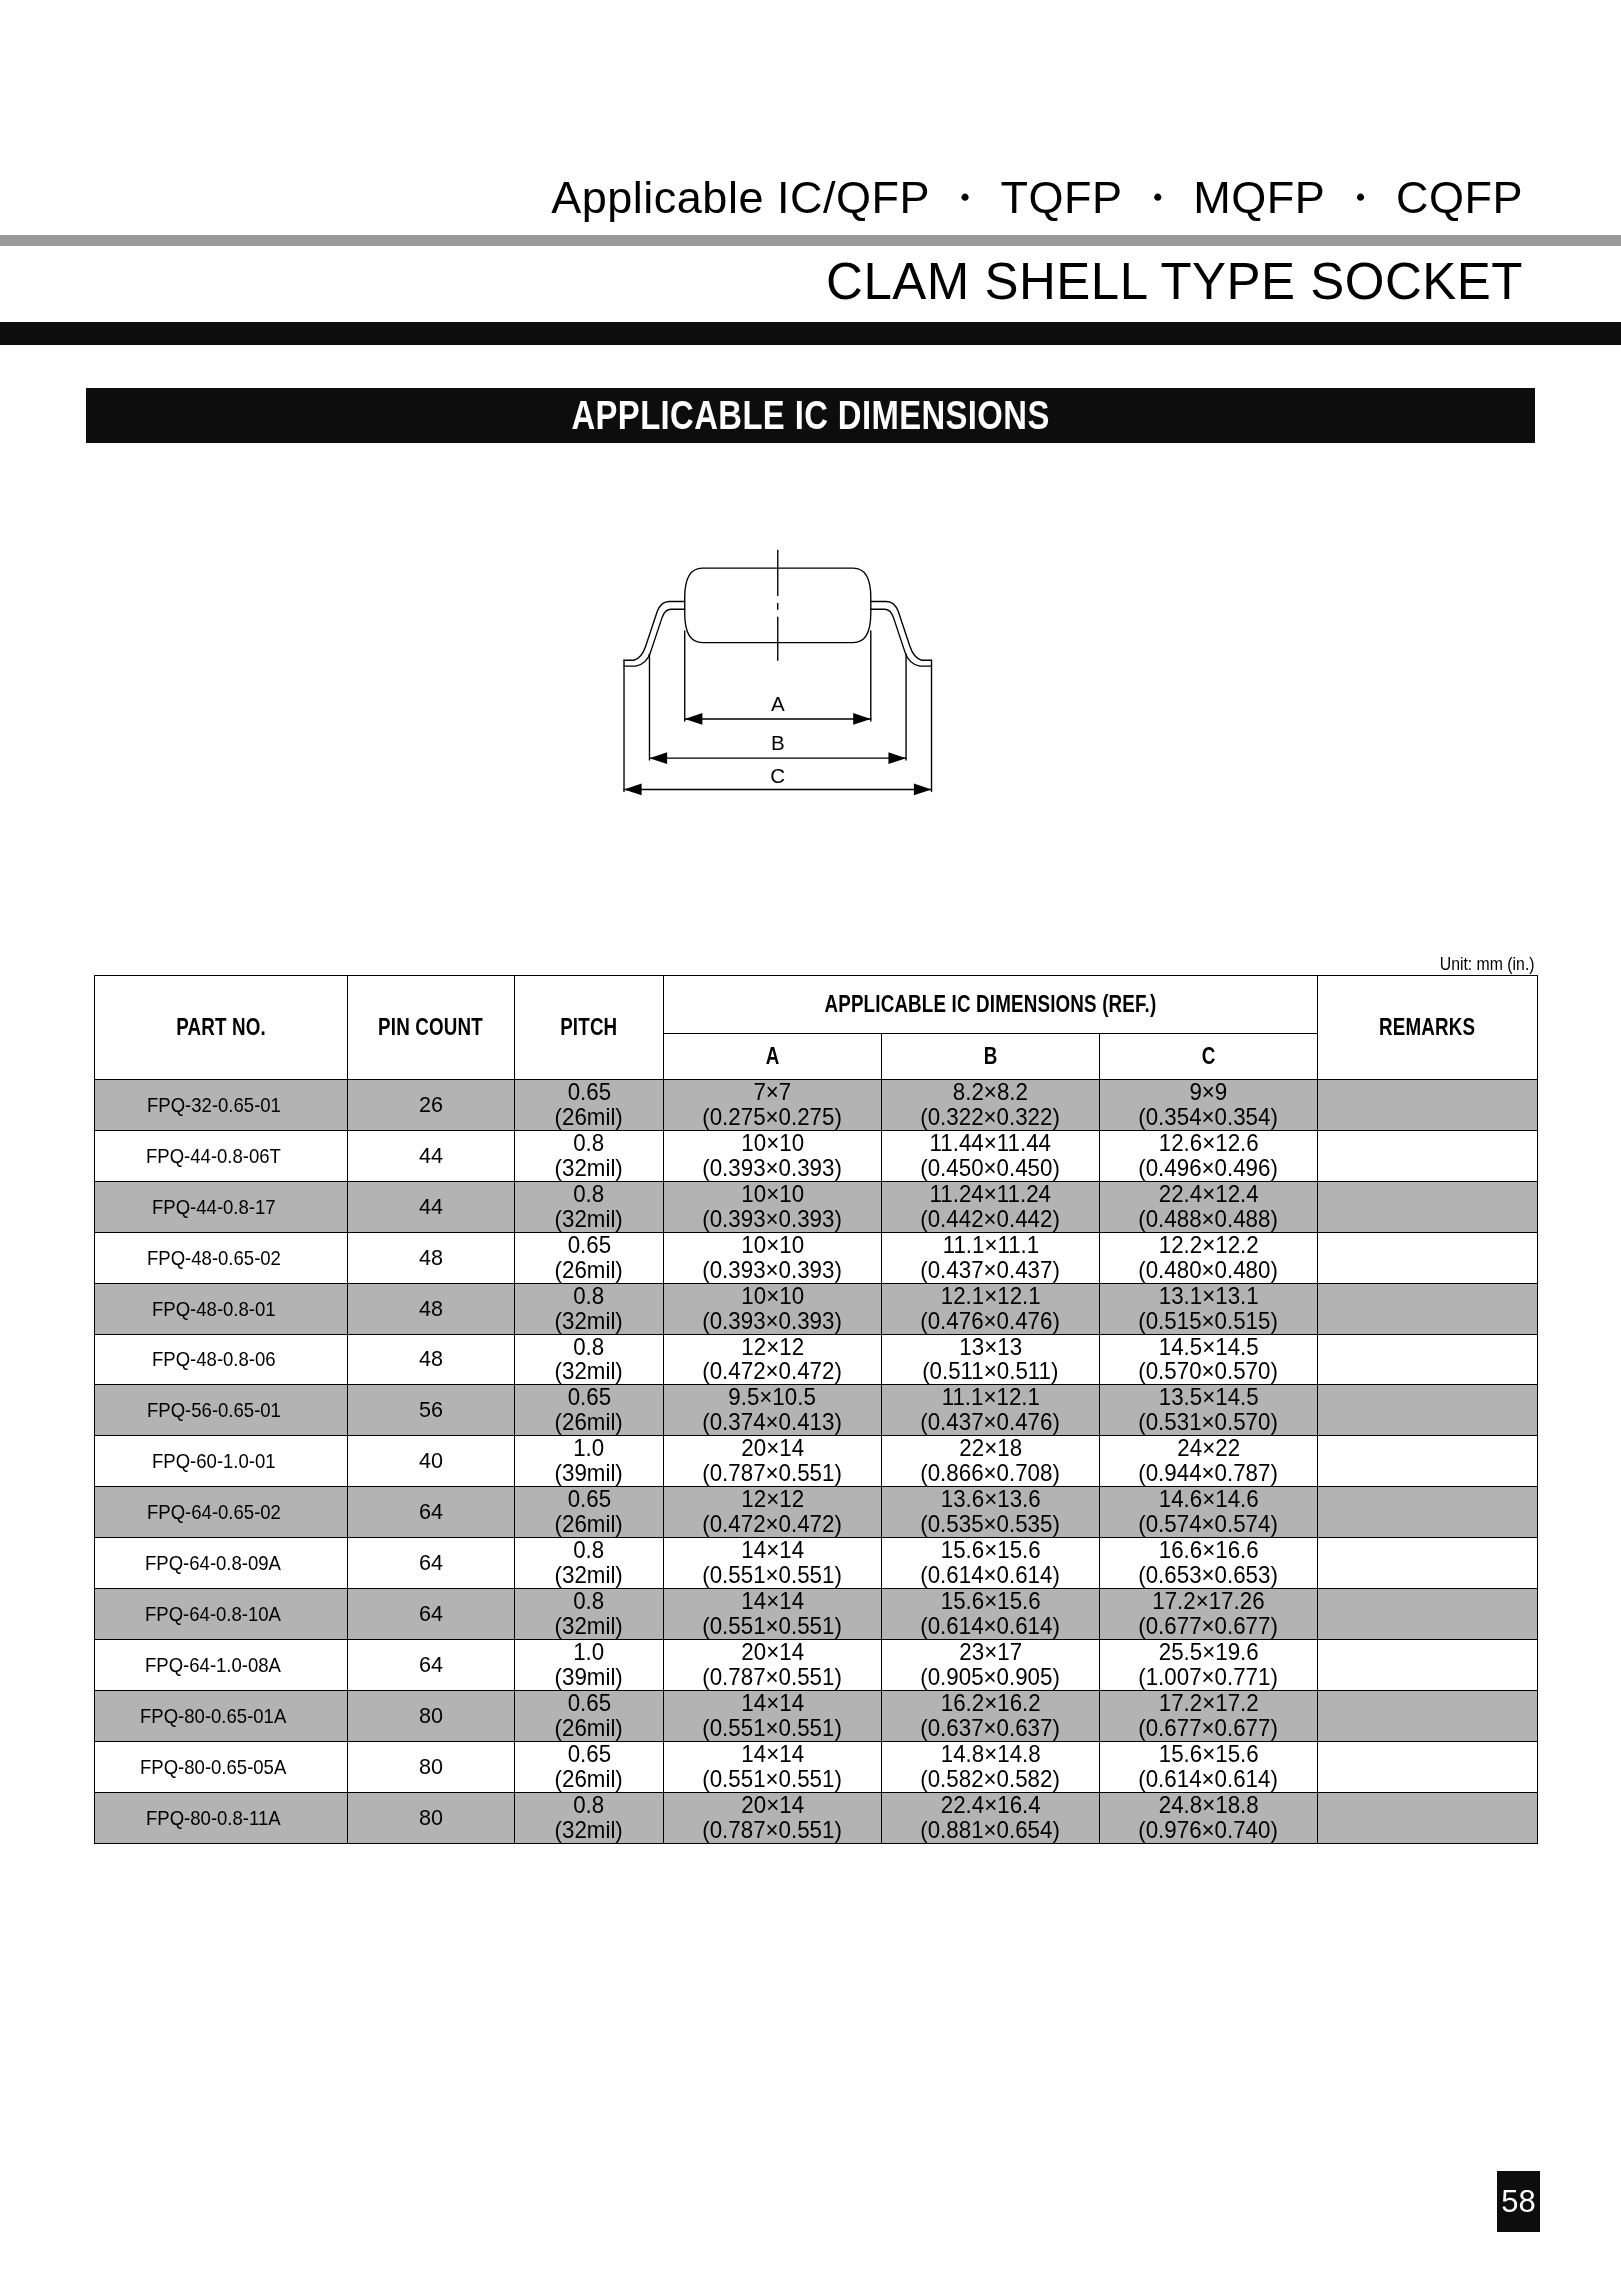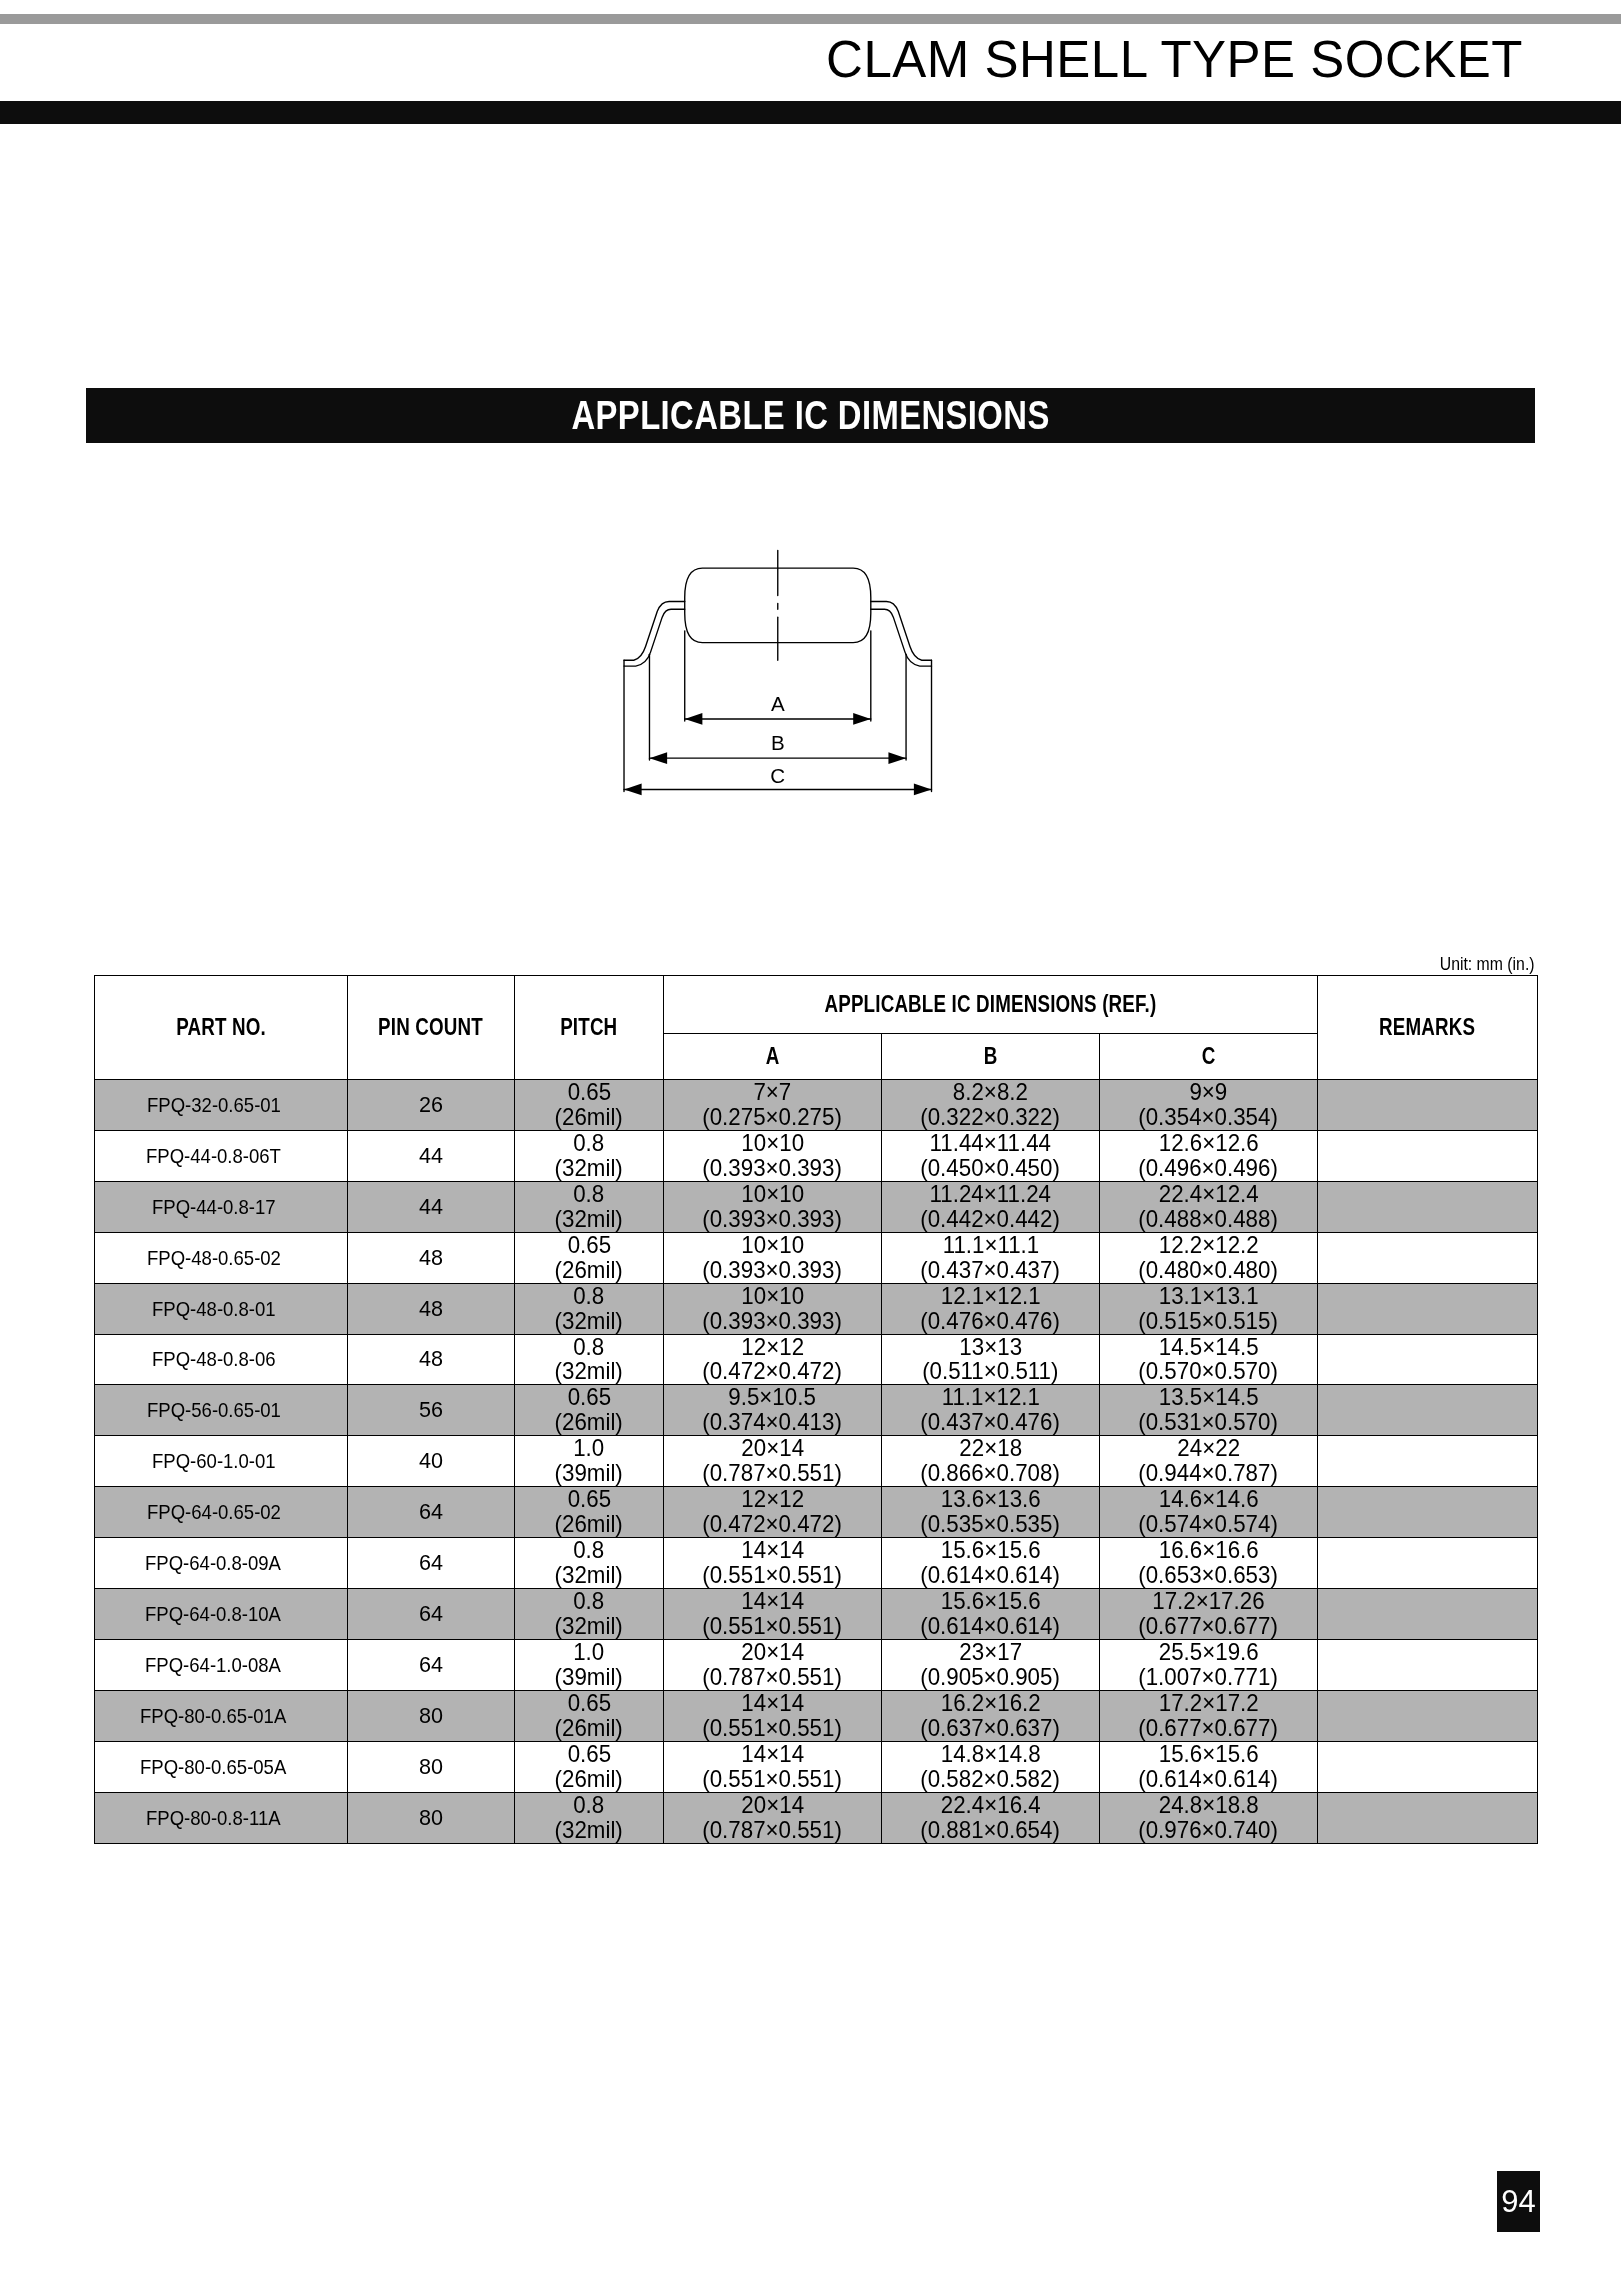--- a/index.html
+++ b/index.html
@@ -179,20 +179,21 @@
     display: flex;
     align-items: center;
     justify-content: center;
     font-size: 31px;
   }
 </style>
 </head>
 <body>
 
 <div class="page-header">
+  <div class="header-line-1">Applicable IC/QFP ・ TQFP ・ MQFP ・ CQFP</div>
   <div class="rule-gray"></div>
   <div class="header-line-2">CLAM SHELL TYPE SOCKET</div>
   <div class="rule-black"></div>
 </div>
 
 <div class="section-banner">
   <div class="section-banner-text">APPLICABLE IC DIMENSIONS</div>
 </div>
 
 <div class="diagram-wrap">
@@ -597,15 +598,15 @@
         <td class="cell-stack">
           <span class="l1"><i>24.8×18.8</i></span>
           <span class="l2"><i>(0.976×0.740)</i></span>
         </td>
         <td class="cell-remarks"></td>
       </tr>
     </tbody>
 </table>
 
 <div class="page-number">
-  <span>94</span>
+  <span>58</span>
 </div>
 
 
 </body></html>

